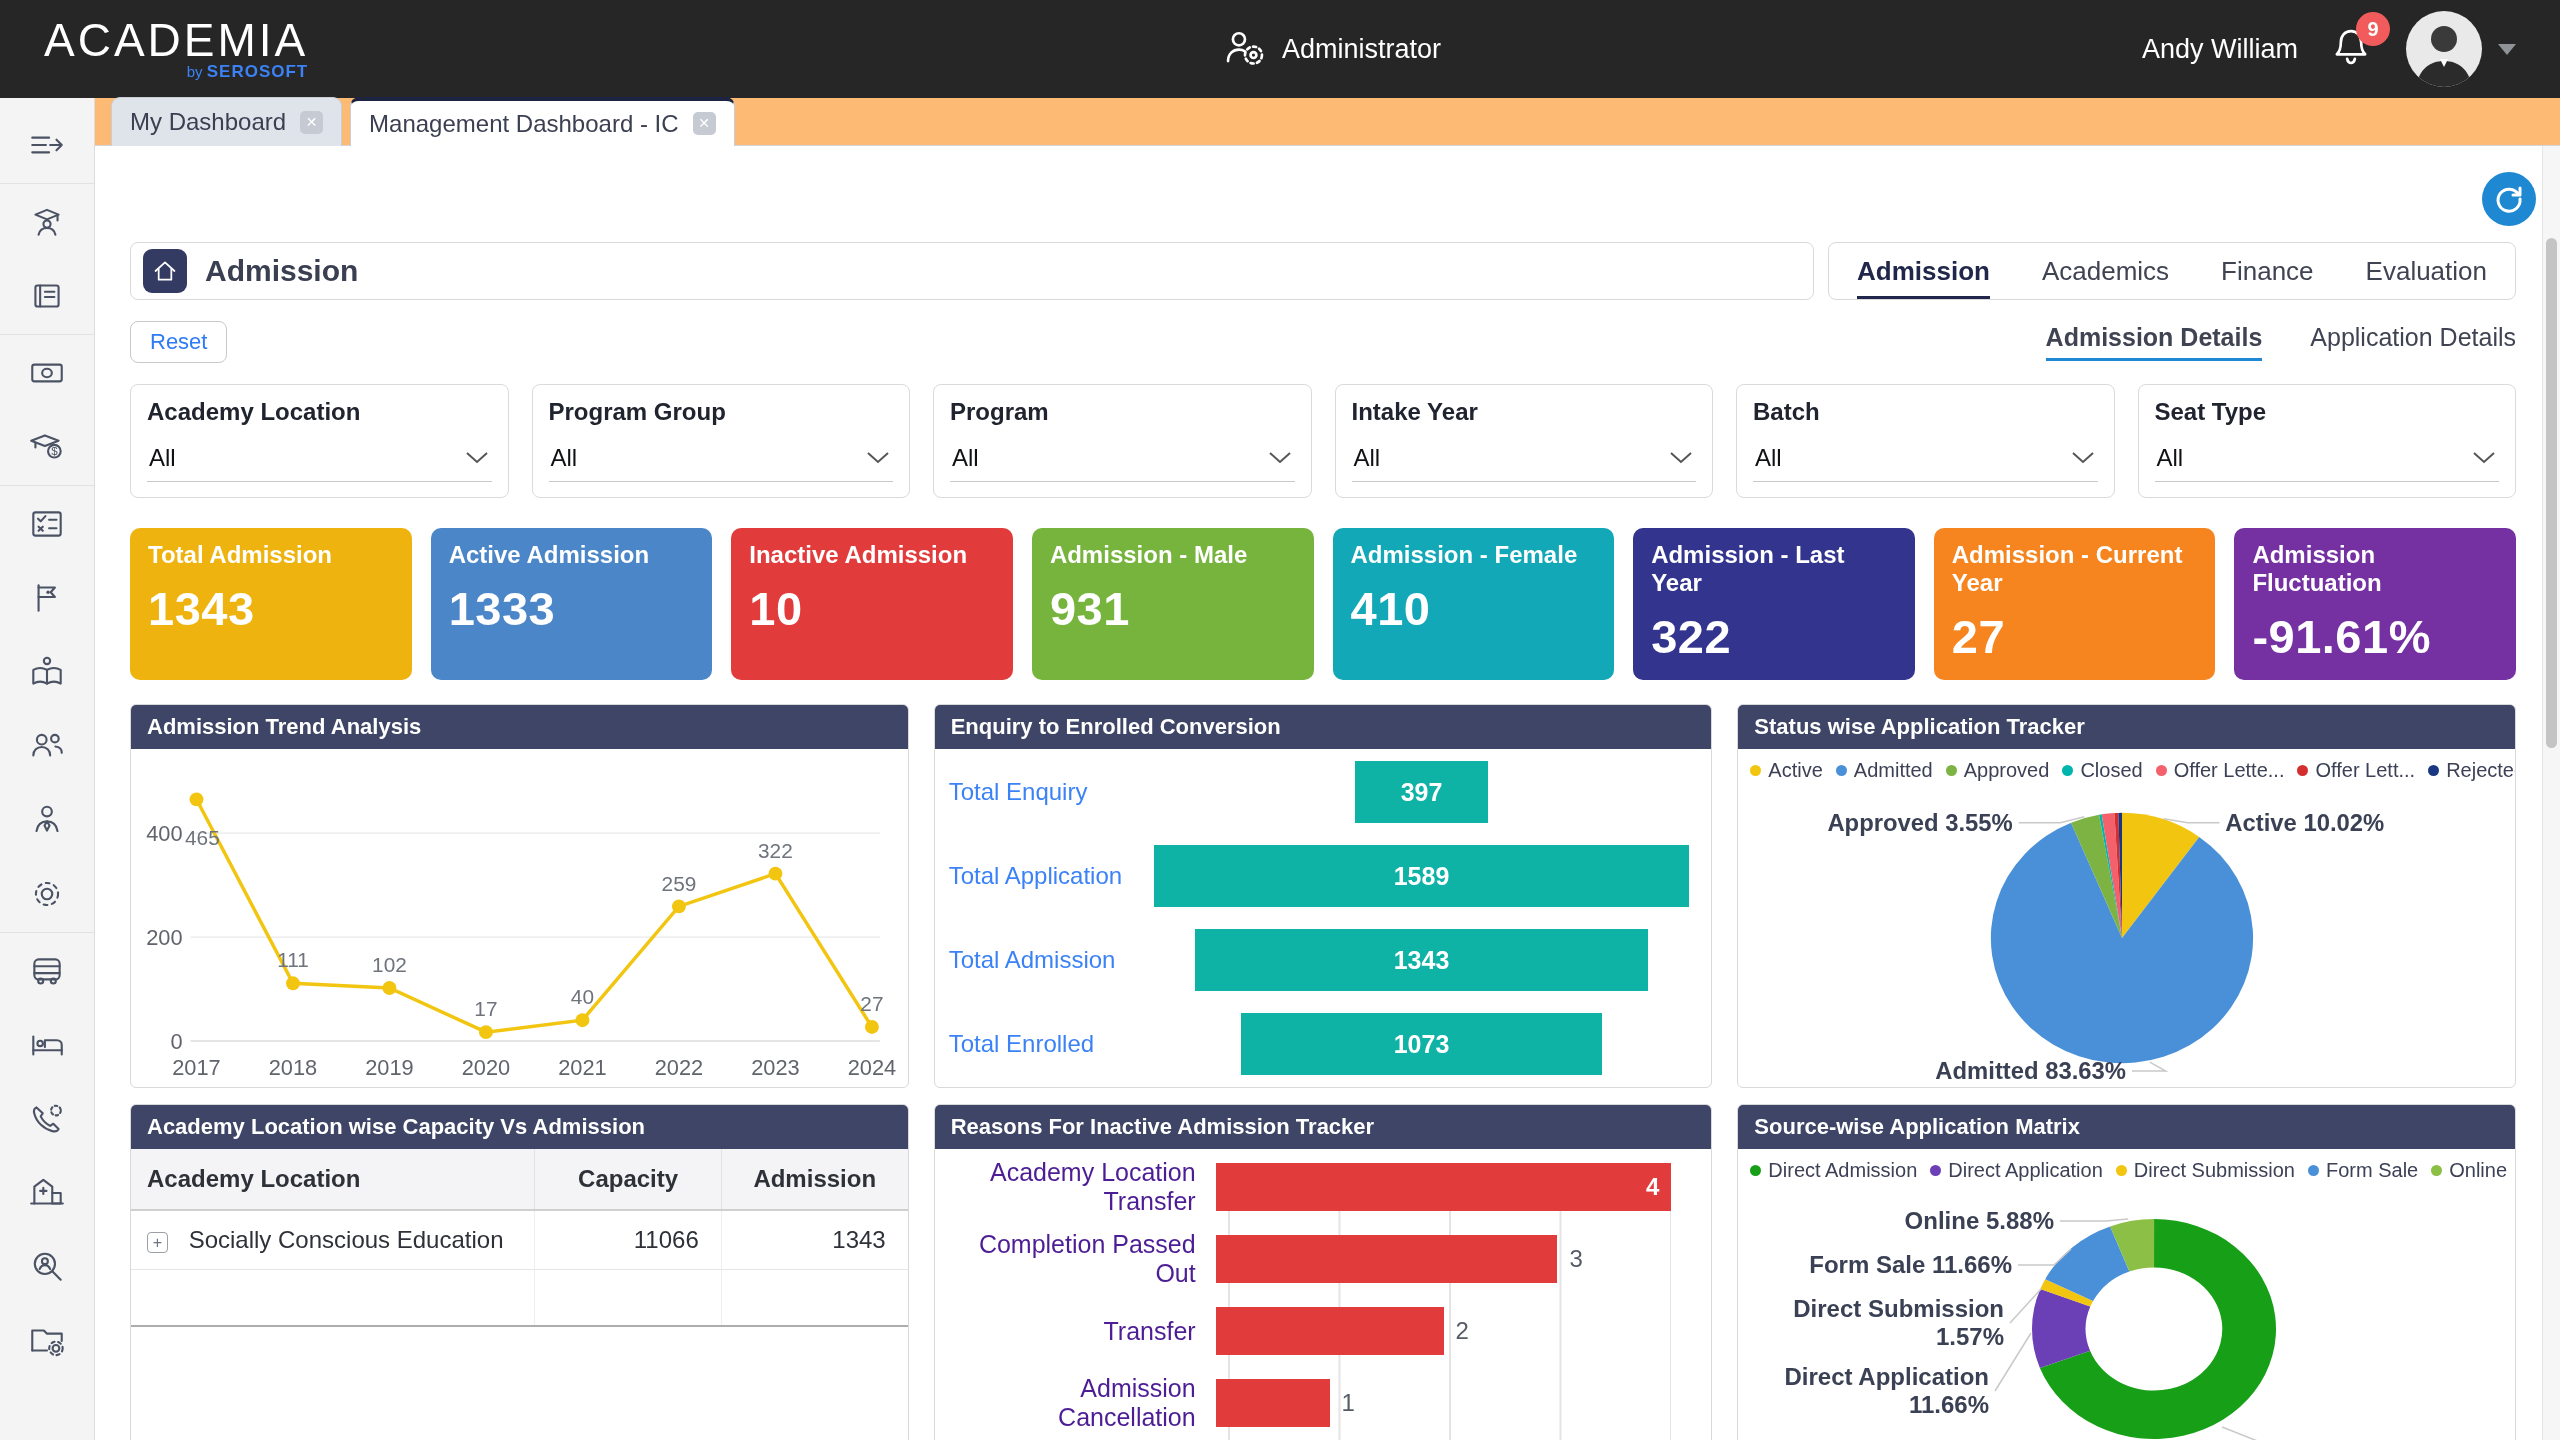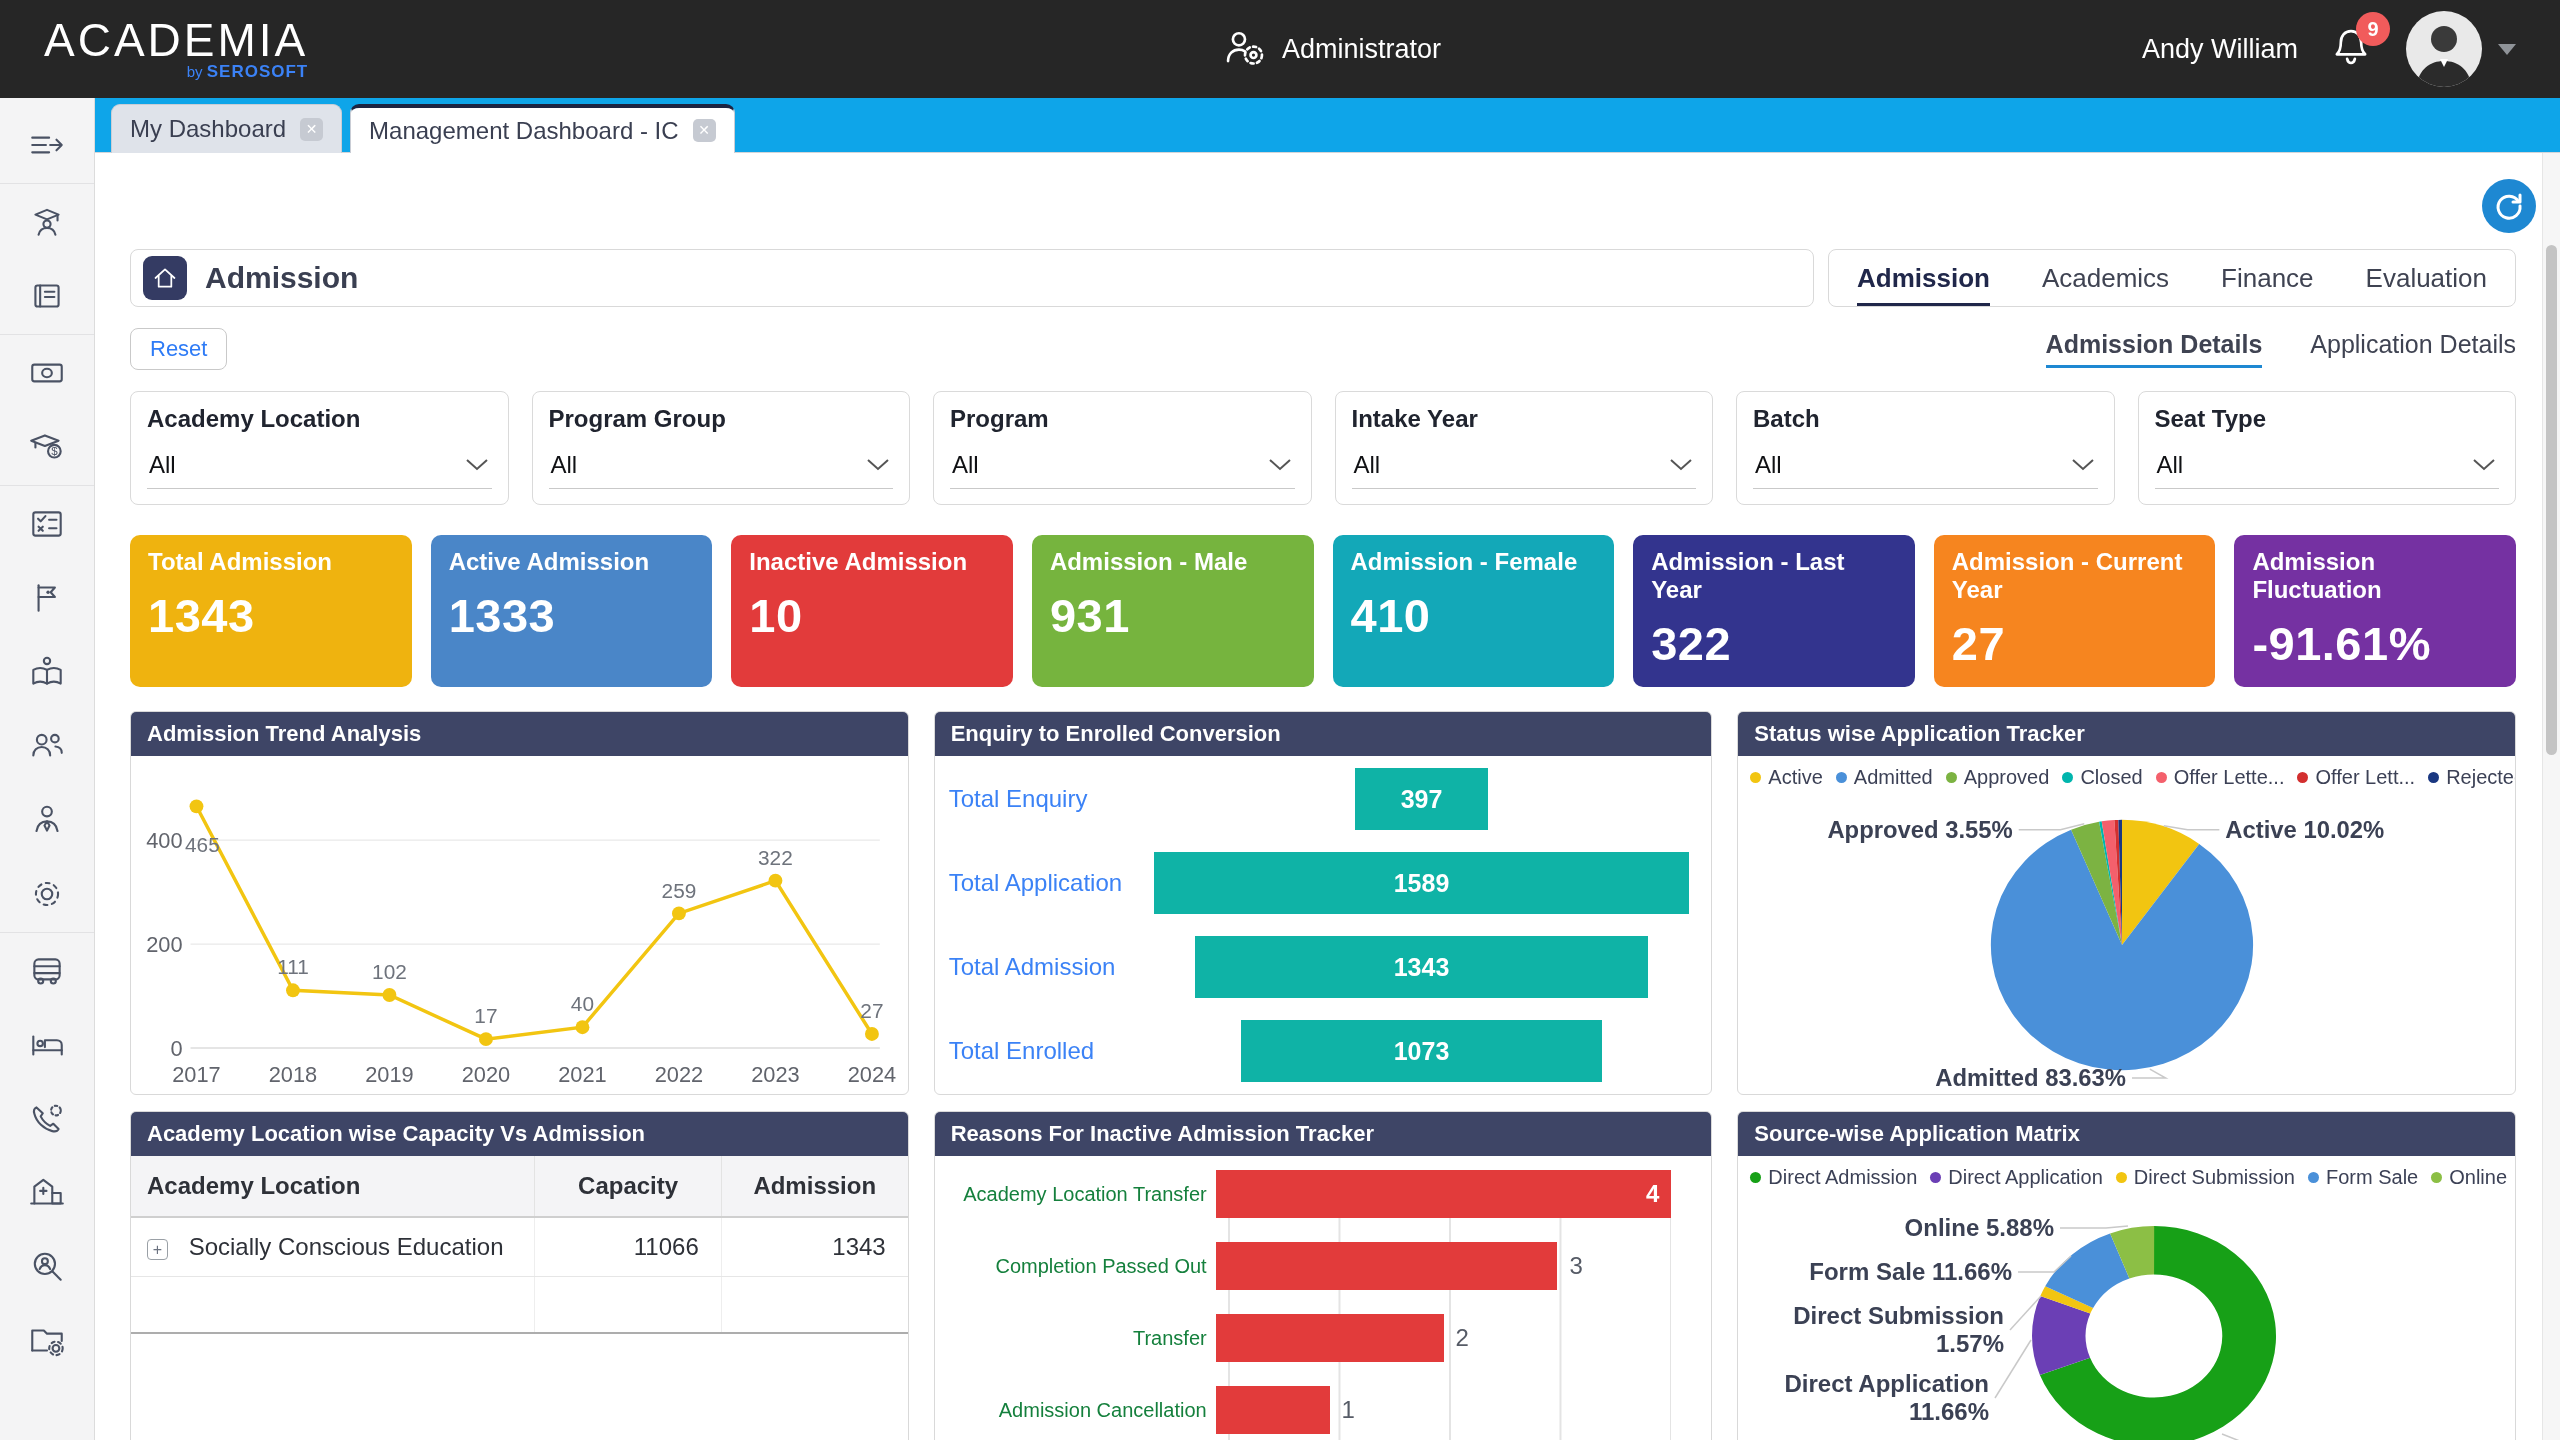--- a/index.html
+++ b/index.html
@@ -32,21 +32,21 @@
   .sidebar { width:95px; background:#f4f4f5; border-right:1px solid #dcdcdc; display:flex;
     flex-direction:column; align-items:center; padding:10px 0; }
   .sic { height:74px; display:flex; align-items:center; justify-content:center; width:100%; cursor:pointer; }
   .sdiv { width:100%; height:1px; background:#e2e2e4; margin:1px 0; }
   .ic { stroke:#4a5264; fill:none; stroke-width:2; stroke-linecap:round; stroke-linejoin:round; }
   .icw { stroke:#fff; fill:none; stroke-width:2.2; stroke-linecap:round; stroke-linejoin:round; }
 
   .content { flex:1; display:flex; flex-direction:column; min-width:0; position:relative; }
 
   
-  .tabbar { height:55px; background:#0ea5e9; border-bottom:1px solid #d3d5d9; display:flex;
+  .tabbar { height:48px; background:#fdba74; border-bottom:1px solid #d3d5d9; display:flex;
     align-items:flex-end; padding-left:16px; gap:8px; flex:0 0 auto; }
   .tab { height:49px; padding:0 18px; display:inline-flex; align-items:center; gap:14px;
     font-size:24px; color:#3a3f51; border:1px solid #c9cdd5; border-bottom:none;
     border-radius:9px 9px 0 0; background:#dfe3ea; cursor:pointer; position:relative; top:1px; }
   .tab.active { background:#fff; border-top:4px solid #1c2442; }
   .tabclose { width:23px; height:23px; background:#c6cad2; color:#fff; border-radius:5px;
     font-size:14px; line-height:23px; text-align:center; cursor:pointer; }
 
   
   .scrollarea { flex:1; position:relative; padding:0 44px 0 35px; overflow:hidden; background:#fff; }
@@ -127,21 +127,21 @@
   .loc-table tr.empty td { height:56px; border-bottom:2px solid #adadad; }
   .plusbox { display:inline-flex; width:21px; height:21px; border:1px solid #9aa0a6; border-radius:4px;
     color:#6b7280; font-size:16px; line-height:19px; justify-content:center; margin-right:14px; cursor:pointer; }
 
   
   #hbar { position:relative; padding:14px 0 0 16px; height:100%; }
   .hbar-grid { position:absolute; left:293px; right:40px; top:14px; height:278px;
     background:linear-gradient(to right,#e4e4e4 1.5px,transparent 1.5px) 0 0/25% 100% repeat-x;
     border-right:1.5px solid #e4e4e4; }
   .hrow { display:flex; align-items:center; height:48px; margin-bottom:24px; position:relative; }
-  .hlab { width:265px; text-align:right; font-size:20px; color:#15803d; padding-right:9px; flex:0 0 auto; }
+  .hlab { width:265px; text-align:right; font-size:25px; color:#4c1d95; padding-right:20px; flex:0 0 auto; }
   .htrack { flex:1; margin-right:40px; position:relative; height:48px; }
   .hbarfill { height:100%; cursor:pointer; position:relative; }
   .hval-in { position:absolute; right:12px; top:50%; transform:translateY(-50%); color:#fff;
     font-size:24px; font-weight:600; }
   .hval-out { position:absolute; top:50%; transform:translateY(-50%); color:#565b66; font-size:24px; }
 </style>
 </head>
 <body>
 
 <div class="app">

